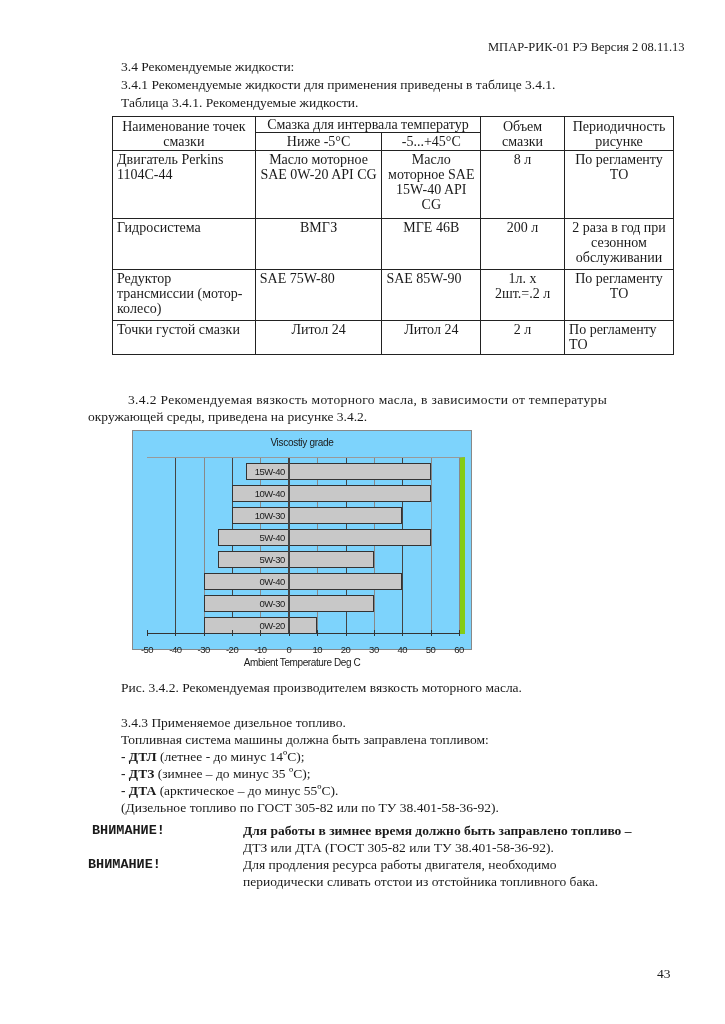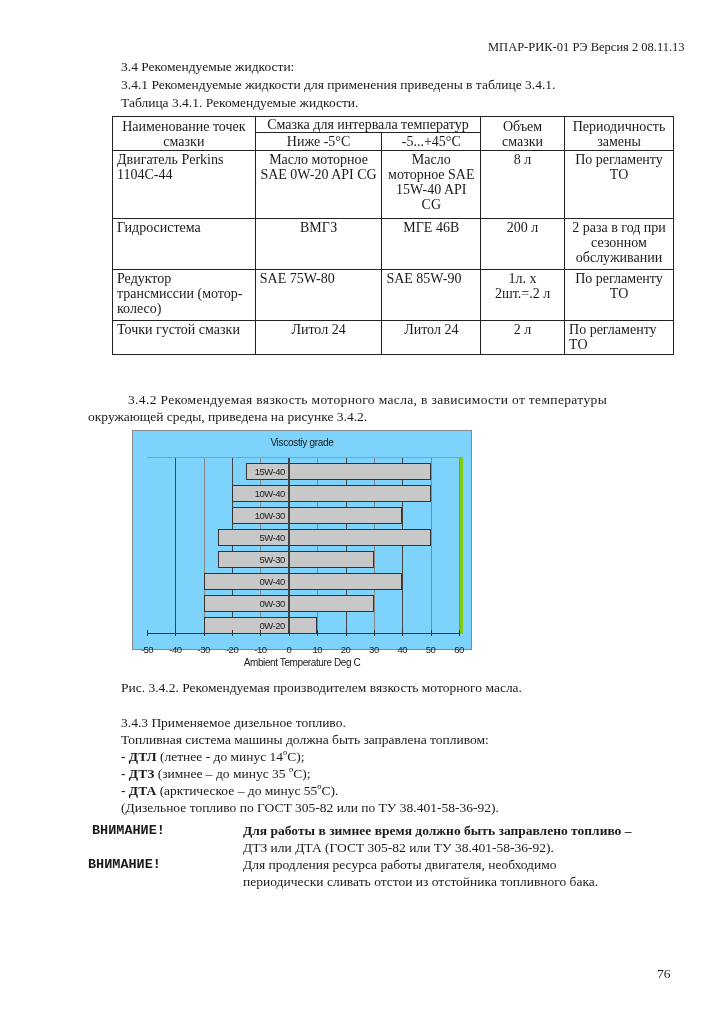--- a/index.html
+++ b/index.html
@@ -12,21 +12,21 @@
                  border-collapse:collapse; font-size:14px; line-height:15px; }
   table.fluids td, table.fluids th { border:1px solid #222; padding:1px 4px; vertical-align:top; font-weight:normal; }
   table.fluids th { text-align:center; vertical-align:middle; }
   .c { text-align:center; }
   .l { text-align:left; }
   .chart-frame { position:absolute; left:132px; top:430px; width:340px; height:220px;
                  border:1px solid #888; background:#7dd3fc; box-sizing:border-box; }
   .chart-title { position:absolute; left:0; width:100%; top:6px; text-align:center;
                  font-family:"Liberation Sans", sans-serif; font-size:10px; letter-spacing:-0.3px; }
   .plot { position:absolute; left:14px; top:26px; width:312px; height:176px;
-          border-top:1px solid #999; border-right:4px solid #84cc16; }
+          border-top:1px solid #999; border-right:6px solid #84cc16; }
   .vgrid { position:absolute; top:0; bottom:0; width:1px; background:#444; }
   .vgrid.light { background:#888; }
   .xaxis { position:absolute; left:14px; top:202px; width:312px; height:1px; background:#333; }
   .tick { position:absolute; top:-3px; width:1px; height:6px; background:#333; }
   .ticklbl { position:absolute; top:213px; font-family:"Liberation Sans", sans-serif; font-size:9.5px;
              transform:translateX(-50%); letter-spacing:-0.5px; }
   .xlabel { position:absolute; left:0; width:100%; top:226px; text-align:center;
             font-family:"Liberation Sans", sans-serif; font-size:10px; letter-spacing:-0.4px; }
   .bar { position:absolute; height:17px; background:#c8c8c8; border:1px solid #333; box-sizing:border-box; }
   .barlbl { position:absolute; height:17px; line-height:17px; font-family:"Liberation Sans", sans-serif;
@@ -50,21 +50,21 @@
       <col style="width:127px">
       <col style="width:99px">
       <col style="width:84px">
       <col style="width:109px">
   </colgroup>
   <tbody>
       <tr>
     <th rowspan="2">Наименование точек смазки</th>
     <th colspan="2" style="padding:0 2px;">Смазка для интервала температур</th>
     <th rowspan="2">Объем смазки</th>
-    <th rowspan="2">Периодичность замены</th>
+    <th rowspan="2">Периодичность рисунке</th>
   </tr>
   <tr>
     <th>Ниже -5°С</th>
     <th>-5...+45°С</th>
   </tr>
   <tr style="height:68px;">
     <td class="l">Двигатель Perkins 1104С-44</td>
     <td class="c">Масло моторное SAE 0W-20 API CG</td>
     <td class="c">Масло моторное SAE 15W-40 API CG</td>
     <td class="c">8 л</td>
@@ -174,13 +174,13 @@
 </div>
 <div class="abs line" style="left:121px;top:800px;">(Дизельное топливо  по ГОСТ 305-82  или по ТУ 38.401-58-36-92).</div>
 
 <div class="abs line warn-l" style="left:92px;top:823px;">ВНИМАНИЕ!</div>
 <div class="abs line bold" style="left:243px;top:823px;">Для работы в зимнее время должно быть заправлено топливо –</div>
 <div class="abs line" style="left:243px;top:840px;">ДТЗ  или  ДТА (ГОСТ 305-82  или ТУ 38.401-58-36-92).</div>
 <div class="abs line warn-l" style="left:88px;top:857px;">ВНИМАНИЕ!</div>
 <div class="abs line" style="left:243px;top:857px;">Для продления ресурса работы двигателя, необходимо</div>
 <div class="abs line" style="left:243px;top:874px;">периодически сливать отстои из отстойника топливного бака.</div>
 
-<div class="abs" style="left:657px;top:966px;font-size:13.5px;">76</div>
+<div class="abs" style="left:657px;top:966px;font-size:13.5px;">43</div>
 
 </body></html>

